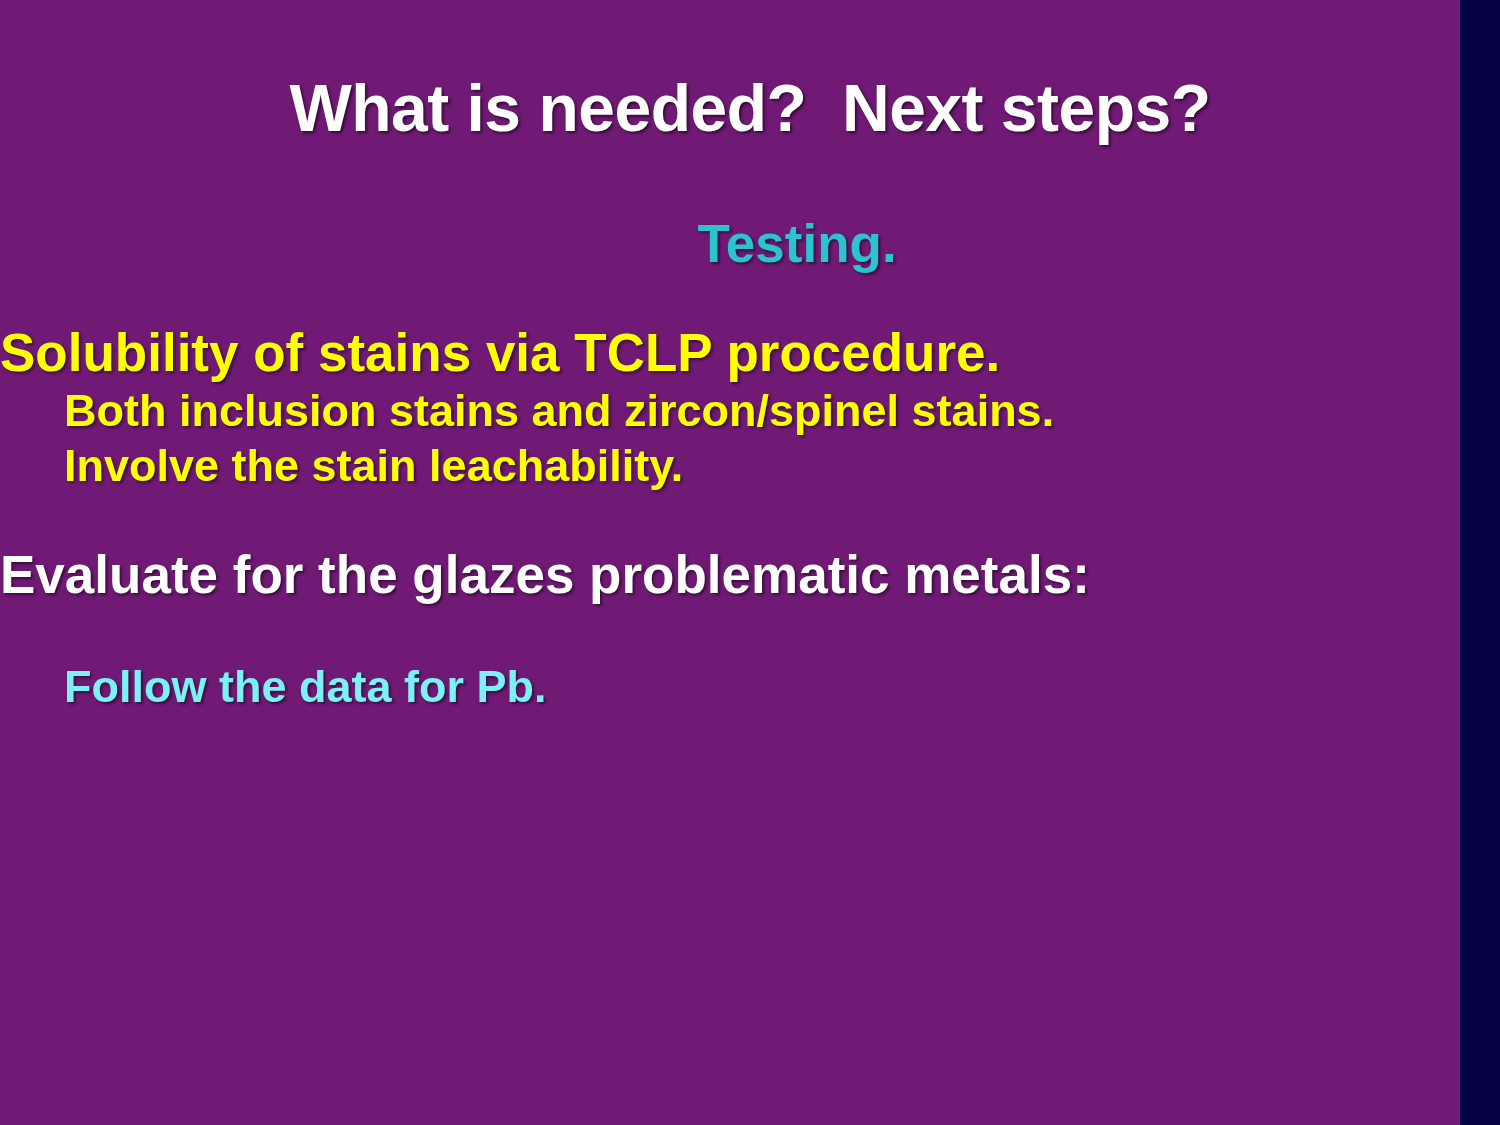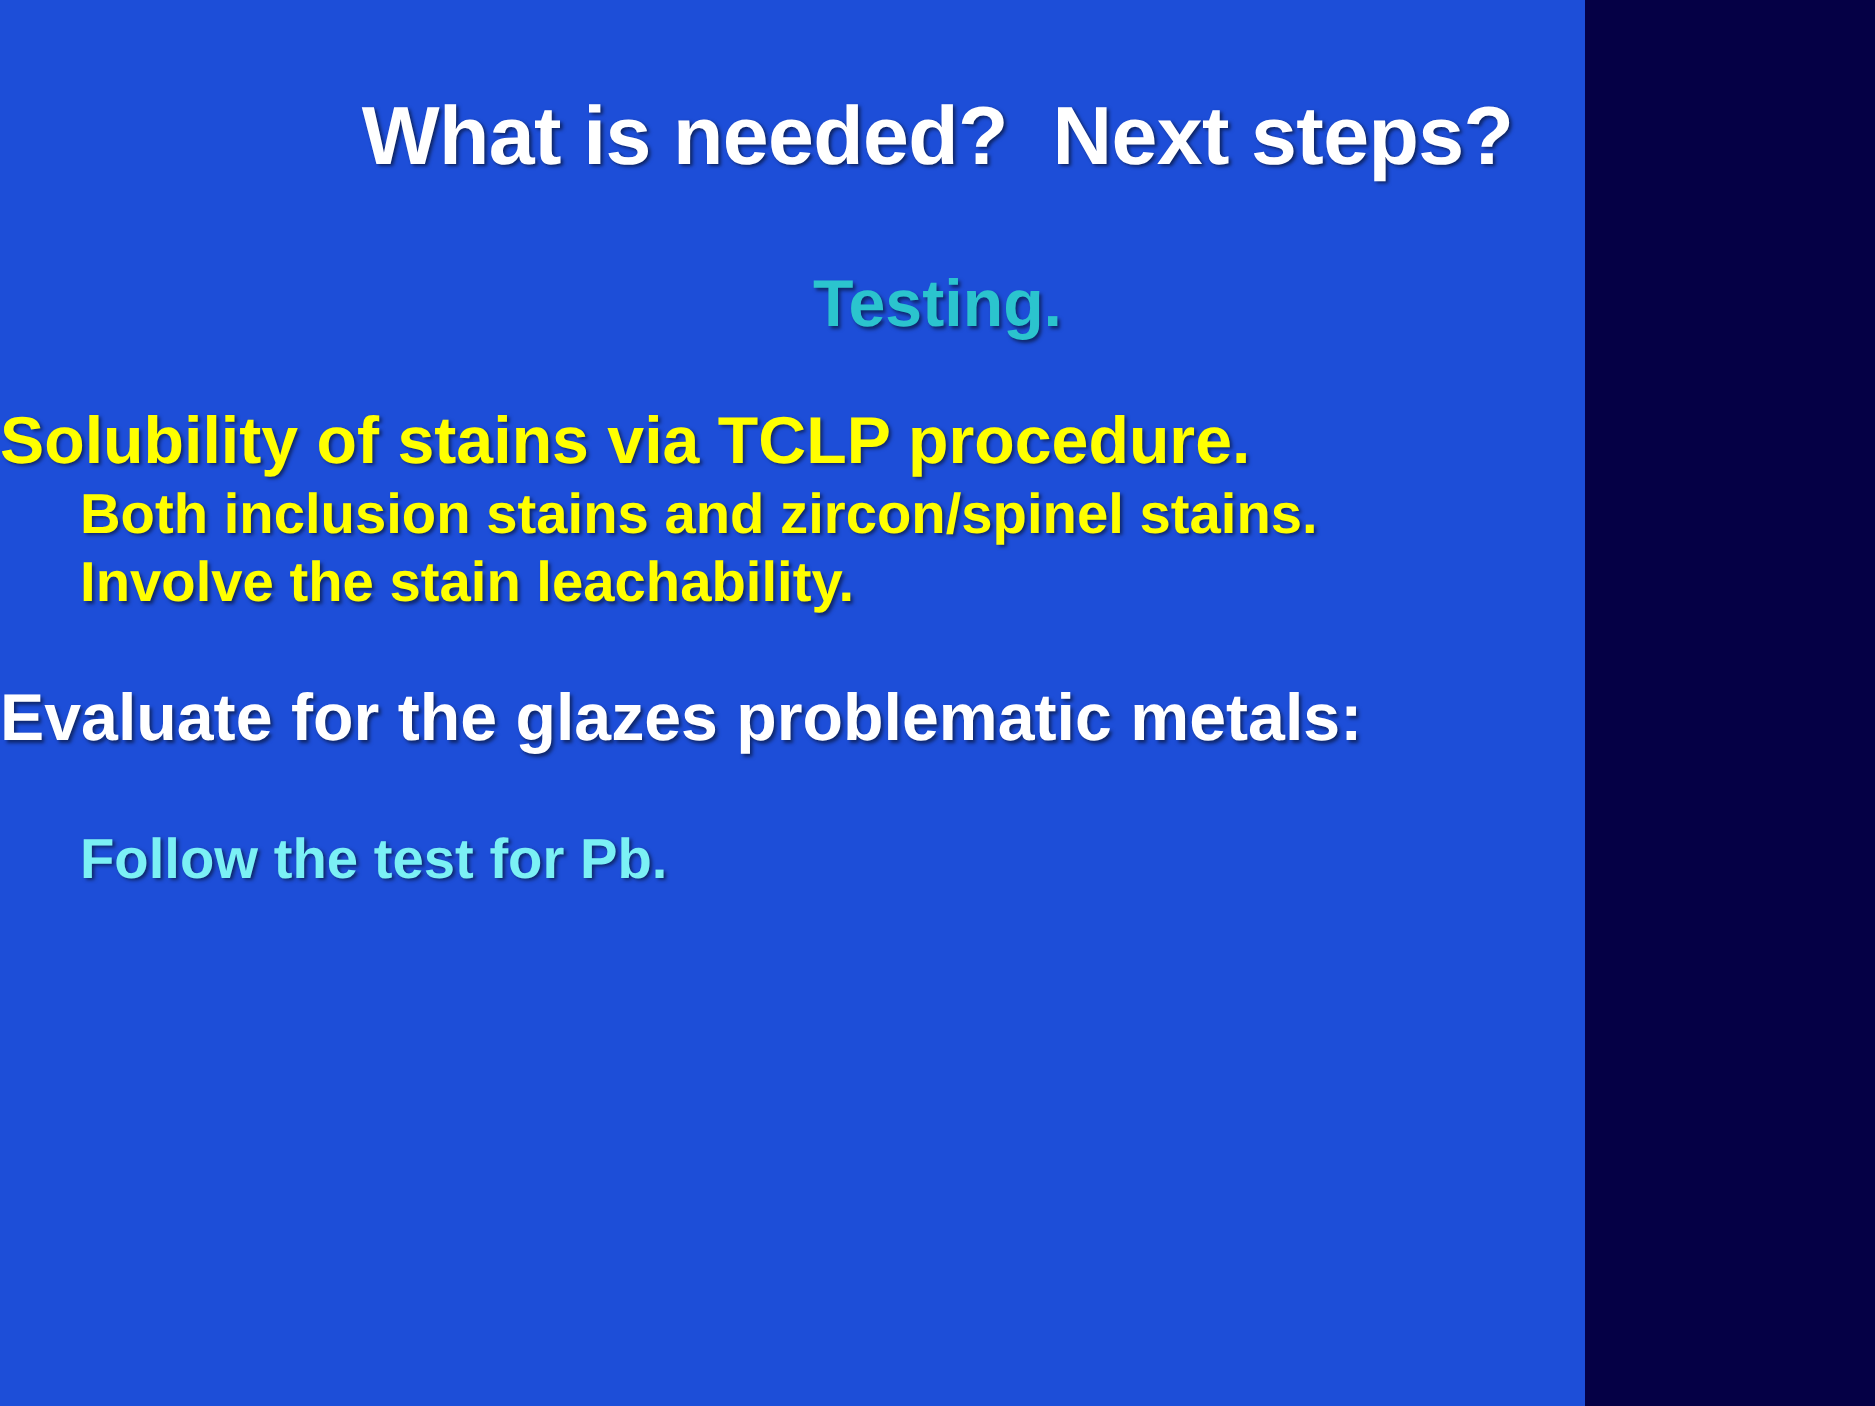--- a/index.html
+++ b/index.html
@@ -8,23 +8,23 @@
   }
   body {
     width: 1500px;
     height: 1125px;
     background: #050045;
     font-family: "Liberation Sans", sans-serif;
     overflow: hidden;
   }
   .slide {
     position: relative;
-    width: 1268px;
+    width: 1460px;
     height: 1125px;
-    background: #1d4ed8;
+    background: #701a75;
   }
 
   
   .slide-title {
     position: absolute;
     left: 0;
     top: 74px;
     width: 1500px;
     text-align: center;
     color: #FFFFFF;
@@ -77,21 +77,21 @@
   }
 
   
   .c-white  { color: #FFFFFF; }
   .c-teal   { color: #2BC4CE; }
   .c-yellow { color: #FFFF00; }
   .c-cyan   { color: #7BF0F5; }
 
   
   .block { margin: 0; padding: 0; }
-  .block-testing  { margin-top: 0px; }
+  .block-testing  { margin-top: 0px; padding-left: 47px; }
   .block-yellow   { margin-top: 46px; }
   .block-white    { margin-top: 50px; }
   .block-cyan     { margin-top: 54px; }
 </style>
 </head>
 <body>
 
 <div class="slide">
 
   <div class="slide-title">What is needed?  Next steps?</div>
@@ -106,17 +106,17 @@
       <div class="line lvl1 c-yellow">Solubility of stains via TCLP procedure.</div>
       <div class="line lvl2 c-yellow">Both inclusion stains and zircon/spinel stains.</div>
       <div class="line lvl2 c-yellow">Involve the stain leachability.</div>
     </div>
 
     <div class="block block-white">
       <div class="line lvl1 c-white">Evaluate for the glazes problematic metals:</div>
     </div>
 
     <div class="block block-cyan">
-      <div class="line lvl2 c-cyan">Follow the test for Pb.</div>
+      <div class="line lvl2 c-cyan">Follow the data for Pb.</div>
     </div>
 
   </div>
 </div>
 
 </body></html>

